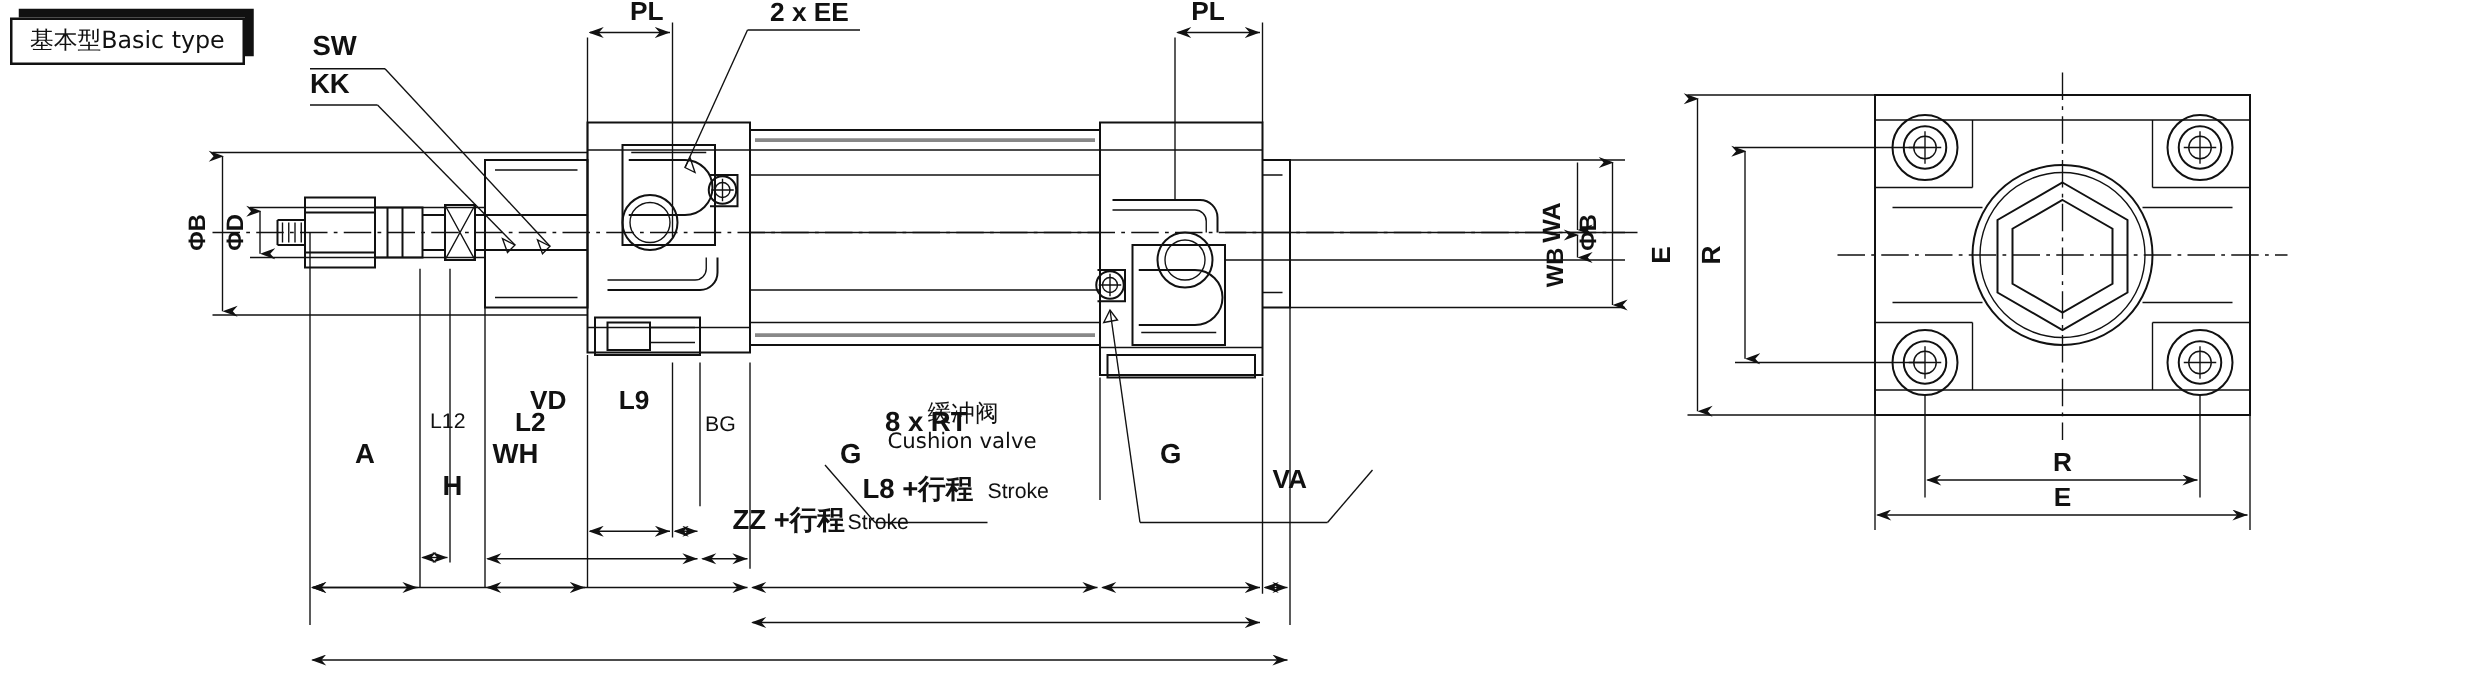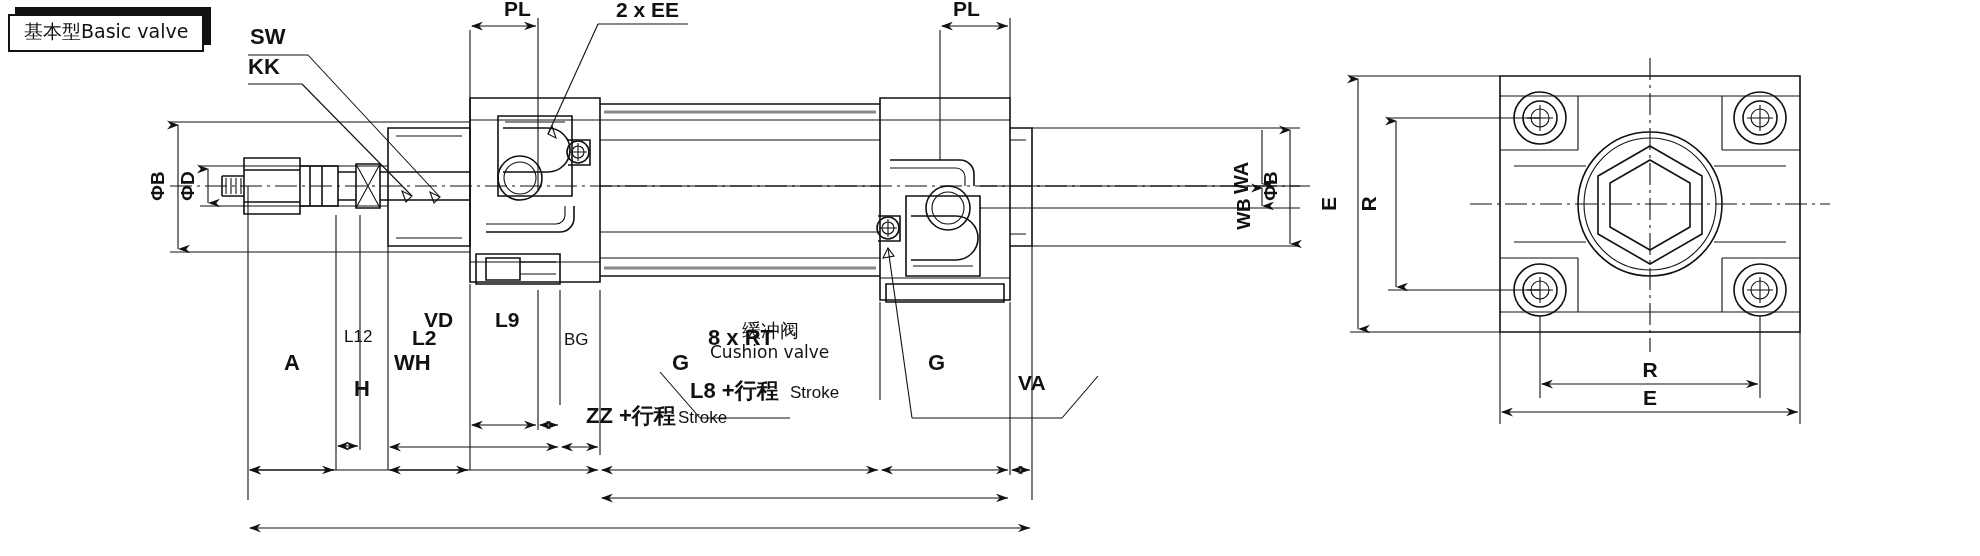--- a/index.html
+++ b/index.html
@@ -18,21 +18,21 @@
   .titlebox{position:absolute;left:8px;top:14px;background:#fff;border:2px solid #111;
     padding:3px 14px 5px 14px;box-shadow:7px -7px 0 0 #111;}
   .titlebox span{font-family:"DejaVu Sans",sans-serif;font-size:19px;color:#111;white-space:nowrap;}
 </style>
 </head>
 <body>
 
 <div id="stage">
 
   <div class="titlebox">
-    <span>基本型Basic valve</span>
+    <span>基本型Basic type</span>
   </div>
 
   <svg width="1980" height="556" viewBox="0 0 1980 556">
     <defs>
       <marker id="ar" markerWidth="12" markerHeight="12" refX="11" refY="4" orient="auto">
         <path d="M0,0 L11,4 L0,8 L3.5,4 Z" fill="#111"></path>
       </marker>
       <marker id="arS" markerWidth="12" markerHeight="12" refX="1" refY="4" orient="auto">
         <path d="M11,0 L0,4 L11,8 L7.5,4 Z" fill="#111"></path>
       </marker>

